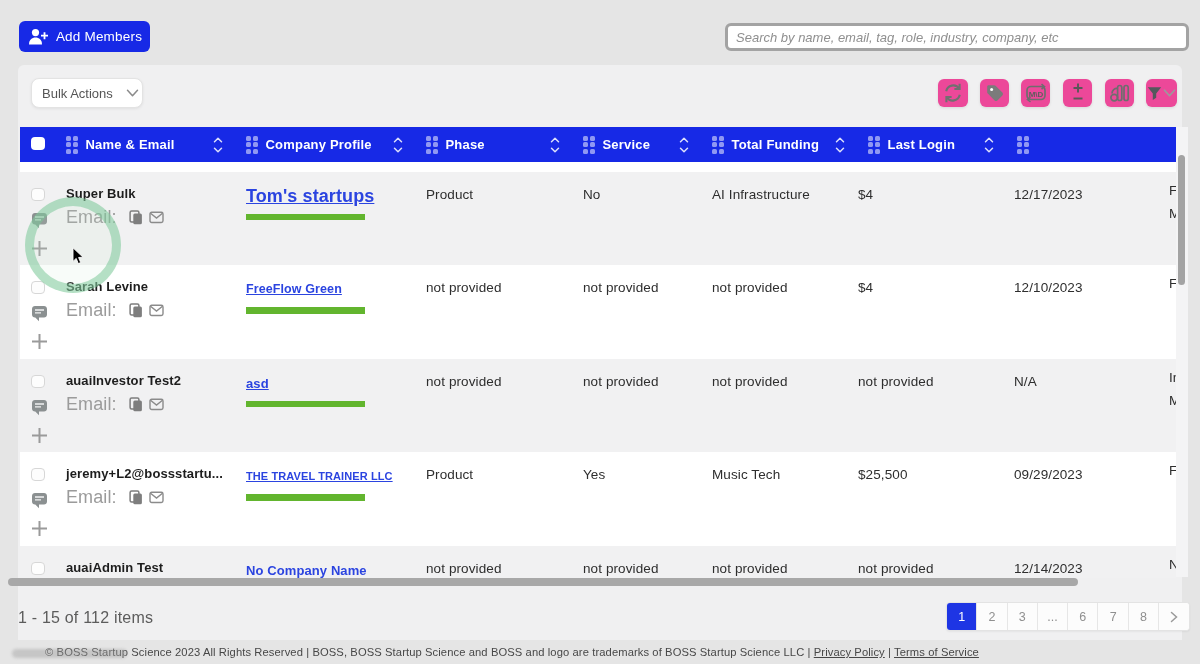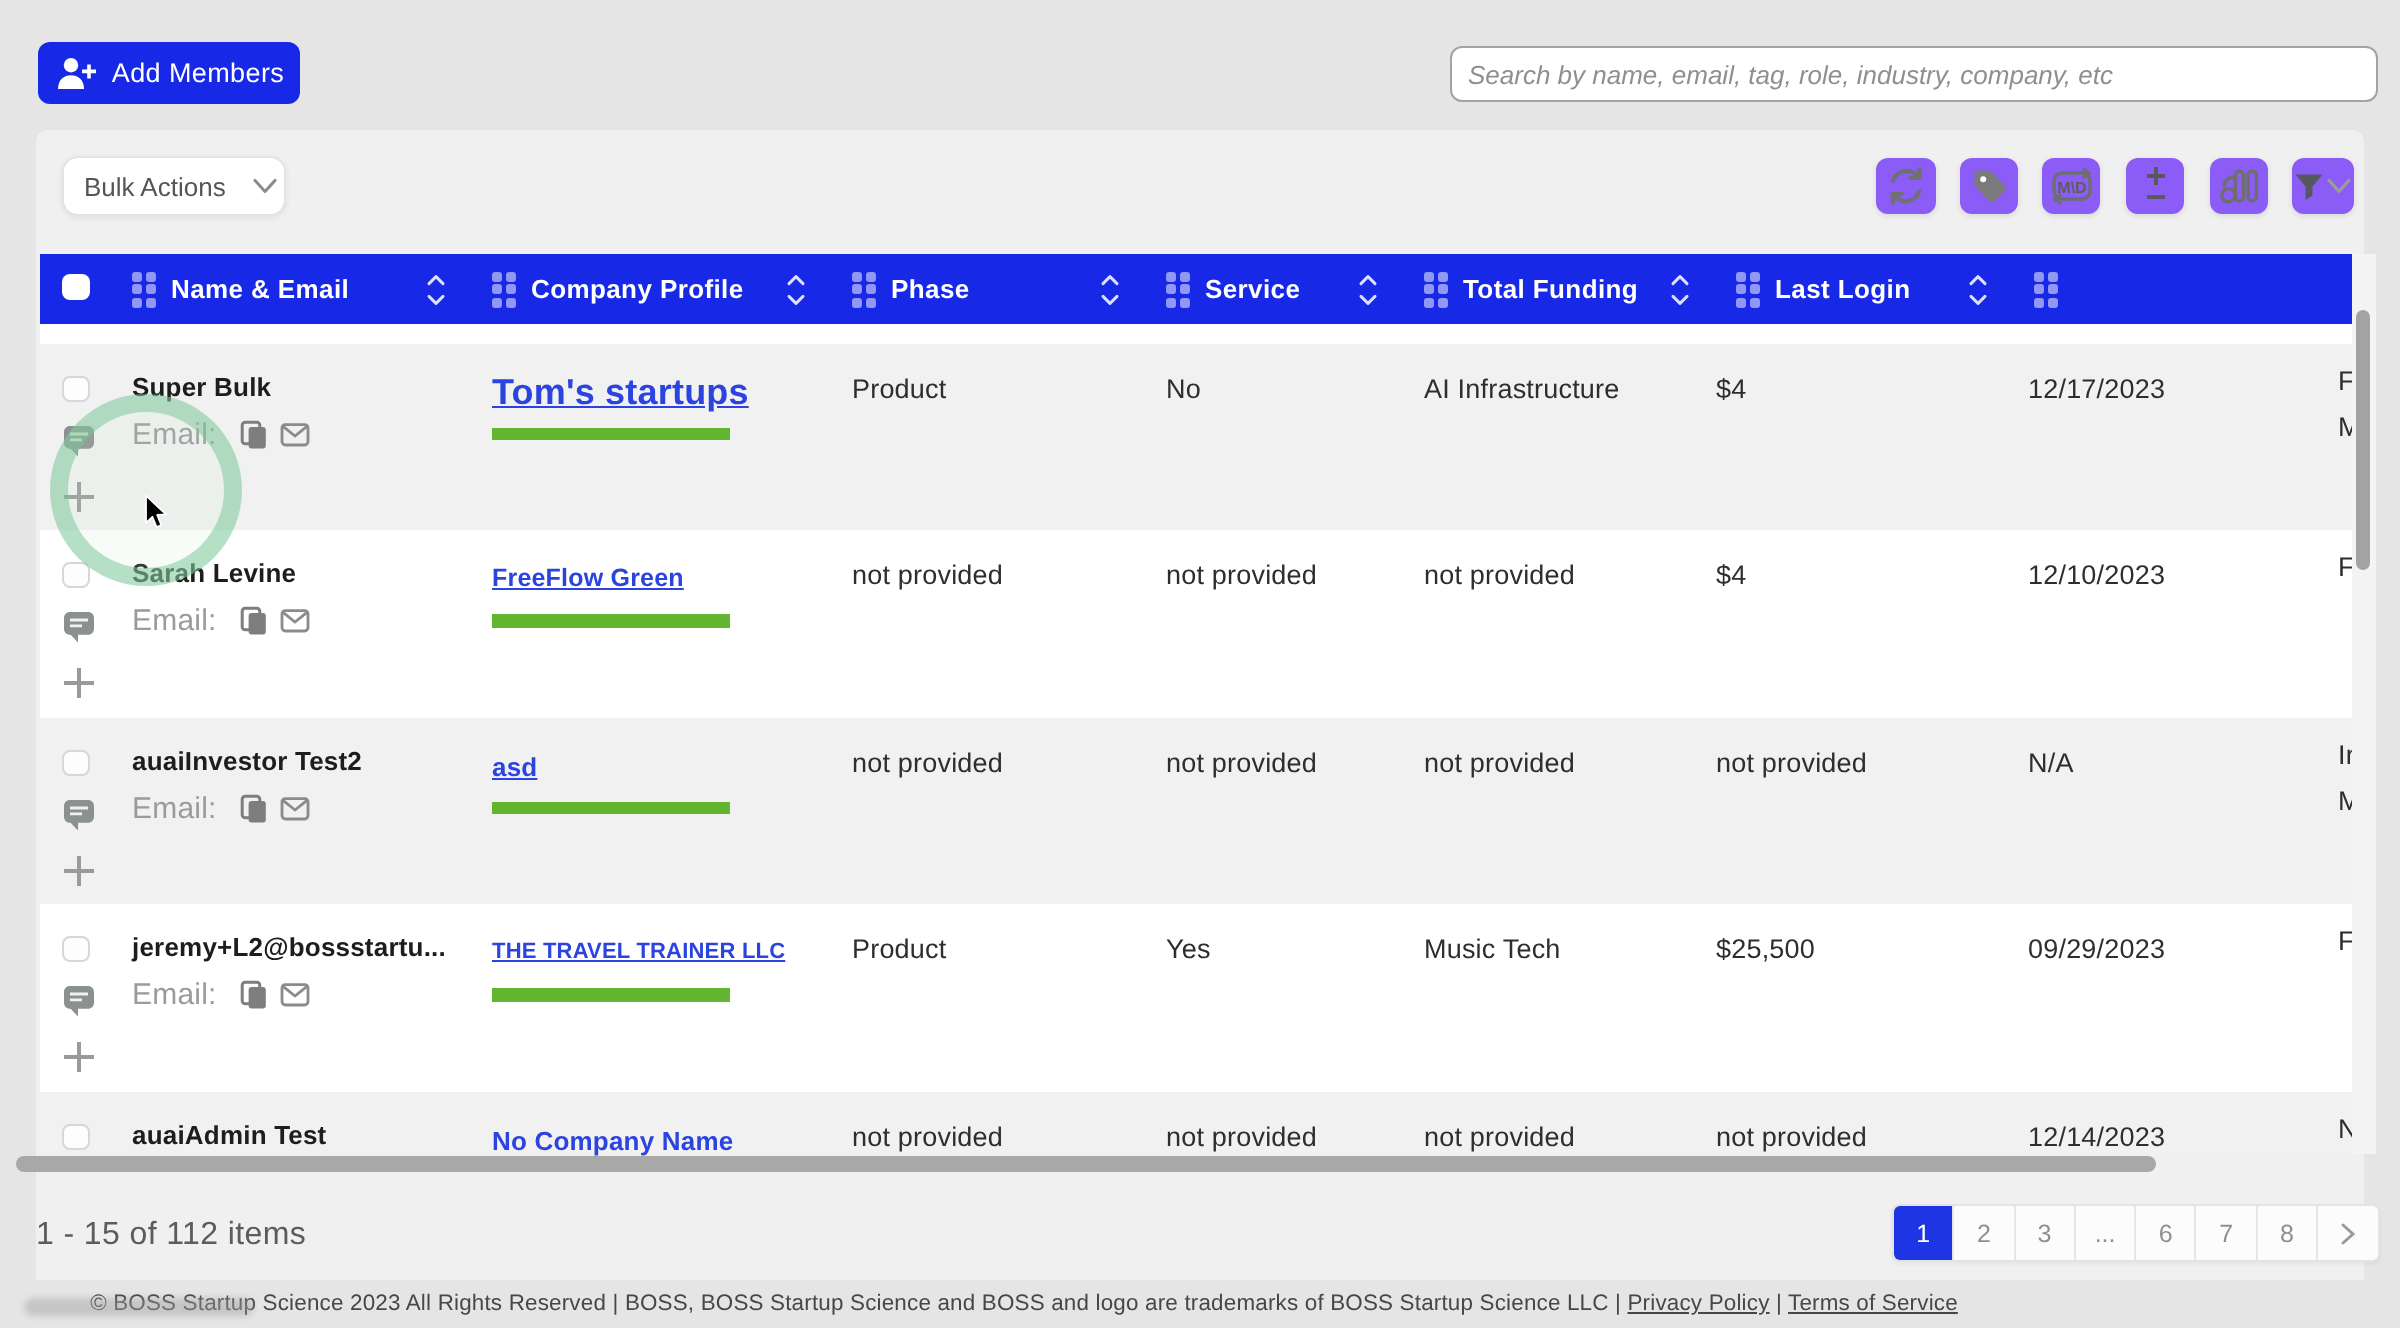--- a/index.html
+++ b/index.html
@@ -1,43 +1,43 @@
 <!DOCTYPE html>
 <html><head><meta charset="utf-8"><style>
 *{margin:0;padding:0;box-sizing:border-box}
 html,body{width:1200px;height:664px;overflow:hidden;background:#e5e5e5;
  font-family:"Liberation Sans",sans-serif;position:relative}
 .abs{position:absolute}
 .btn-add{left:19px;top:21px;width:131px;height:31px;background:#1729e6;border-radius:6px;
  display:flex;align-items:center;justify-content:center;gap:7px;color:#fff;font-size:13.5px;font-weight:500;letter-spacing:.2px;}
-.search{left:725px;top:23px;width:464px;height:28px;background:#fff;border:1px solid #a3a3a3;border-radius:6px;
+.search{left:725px;top:23px;width:464px;height:28px;background:#fff;border:3px solid #a3a3a3;border-radius:6px;
  display:flex;align-items:center;padding-left:8px;color:#8f8f8f;font-size:13px;font-style:italic}
 .panel{left:18px;top:65px;width:1164px;height:575px;background:#f0f0f1;border-radius:6px 6px 0 0}
 .bulk{left:31px;top:78px;width:112px;height:30px;background:#fff;border:1px solid #e3e3e3;border-radius:8px;
  box-shadow:0 1px 3px rgba(0,0,0,.07);display:flex;align-items:center;color:#555;font-size:13px;padding-left:10px;white-space:nowrap}
 .bulk svg{margin-left:13px}
-.tool{height:28px;background:#8b5cf6;border-radius:6px;box-shadow:0 1px 3px rgba(0,0,0,.1);top:79px;
+.tool{height:28px;background:#ec4899;border-radius:6px;box-shadow:0 1px 3px rgba(0,0,0,.1);top:79px;
  display:flex;align-items:center;justify-content:center}
 .thead{left:20px;top:127px;width:1156px;height:35px;background:#1729e6;display:flex;overflow:hidden}
 .th{display:flex;align-items:center;color:#fff;font-size:13px;font-weight:bold;letter-spacing:.2px;flex:none;padding:0 13px 0 10px}
 .th .lbl{margin-left:8px;white-space:nowrap}
 .sort{margin-left:auto;display:flex;flex-direction:column;gap:4px}
 .sort svg:first-child{transform:rotate(180deg)}
 .dots{display:inline-grid;grid-template-columns:5px 5px;grid-auto-rows:5px;gap:1.5px;flex:none}
 .dots i{background:rgba(255,255,255,.52);border-radius:1.6px}
 .gap{left:20px;top:162px;width:1156px;height:9.5px;background:#fff}
 .tbody{left:20px;top:171.5px;width:1156px;height:406px;overflow:hidden}
 .row{display:flex;position:relative}
 .cell{flex:none;padding:14px 10px 0 10px;font-size:13.5px;color:#2e2e2e;letter-spacing:.1px;line-height:17px}
 .cbcell{flex:none;position:relative}
 .ckb{position:absolute;left:11px;top:16px;width:14px;height:13px;border:1.5px solid #d7d7d7;border-radius:4px;background:#fdfdfd}
 .bub{position:absolute;left:11px;top:40px}
 .plus{position:absolute;left:11px;top:68px}
 .nm{font-weight:700;color:#1d1d1d;font-size:13px;white-space:nowrap;line-height:16px}
-.em{margin-top:7px;display:flex;align-items:center;color:#9b9b9b;font-size:15px;gap:6px}
+.em{margin-top:7px;display:flex;align-items:center;color:#9b9b9b;font-size:18px;gap:6px}
 .em svg{flex:none}
 .em svg:first-of-type{margin-left:6px}
 .lnk{color:#2b44e0;text-decoration:underline;font-weight:700;font-size:13px;white-space:nowrap;line-height:17px;position:relative;top:2px}
 .bar{margin-top:11px;width:119px;height:6.5px;background:#62b52e}
 .role div{line-height:23px;white-space:nowrap;font-size:13.5px}
 .vscroll{left:1178px;top:155px;width:7px;height:130px;background:#a3a3a3;border-radius:4px}
 .hscroll{left:8px;top:578px;width:1070px;height:8px;background:#a8a8a8;border-radius:4px}
 .pginfo{left:18px;top:609px;font-size:16px;color:#5c5c5c;letter-spacing:.2px}
 .pgroup{left:946px;top:602px;height:29px;display:flex;border-radius:4px;overflow:hidden;
  border:1px solid #e3e3e3;background:#fff;box-shadow:0 1px 2px rgba(0,0,0,.05)}

